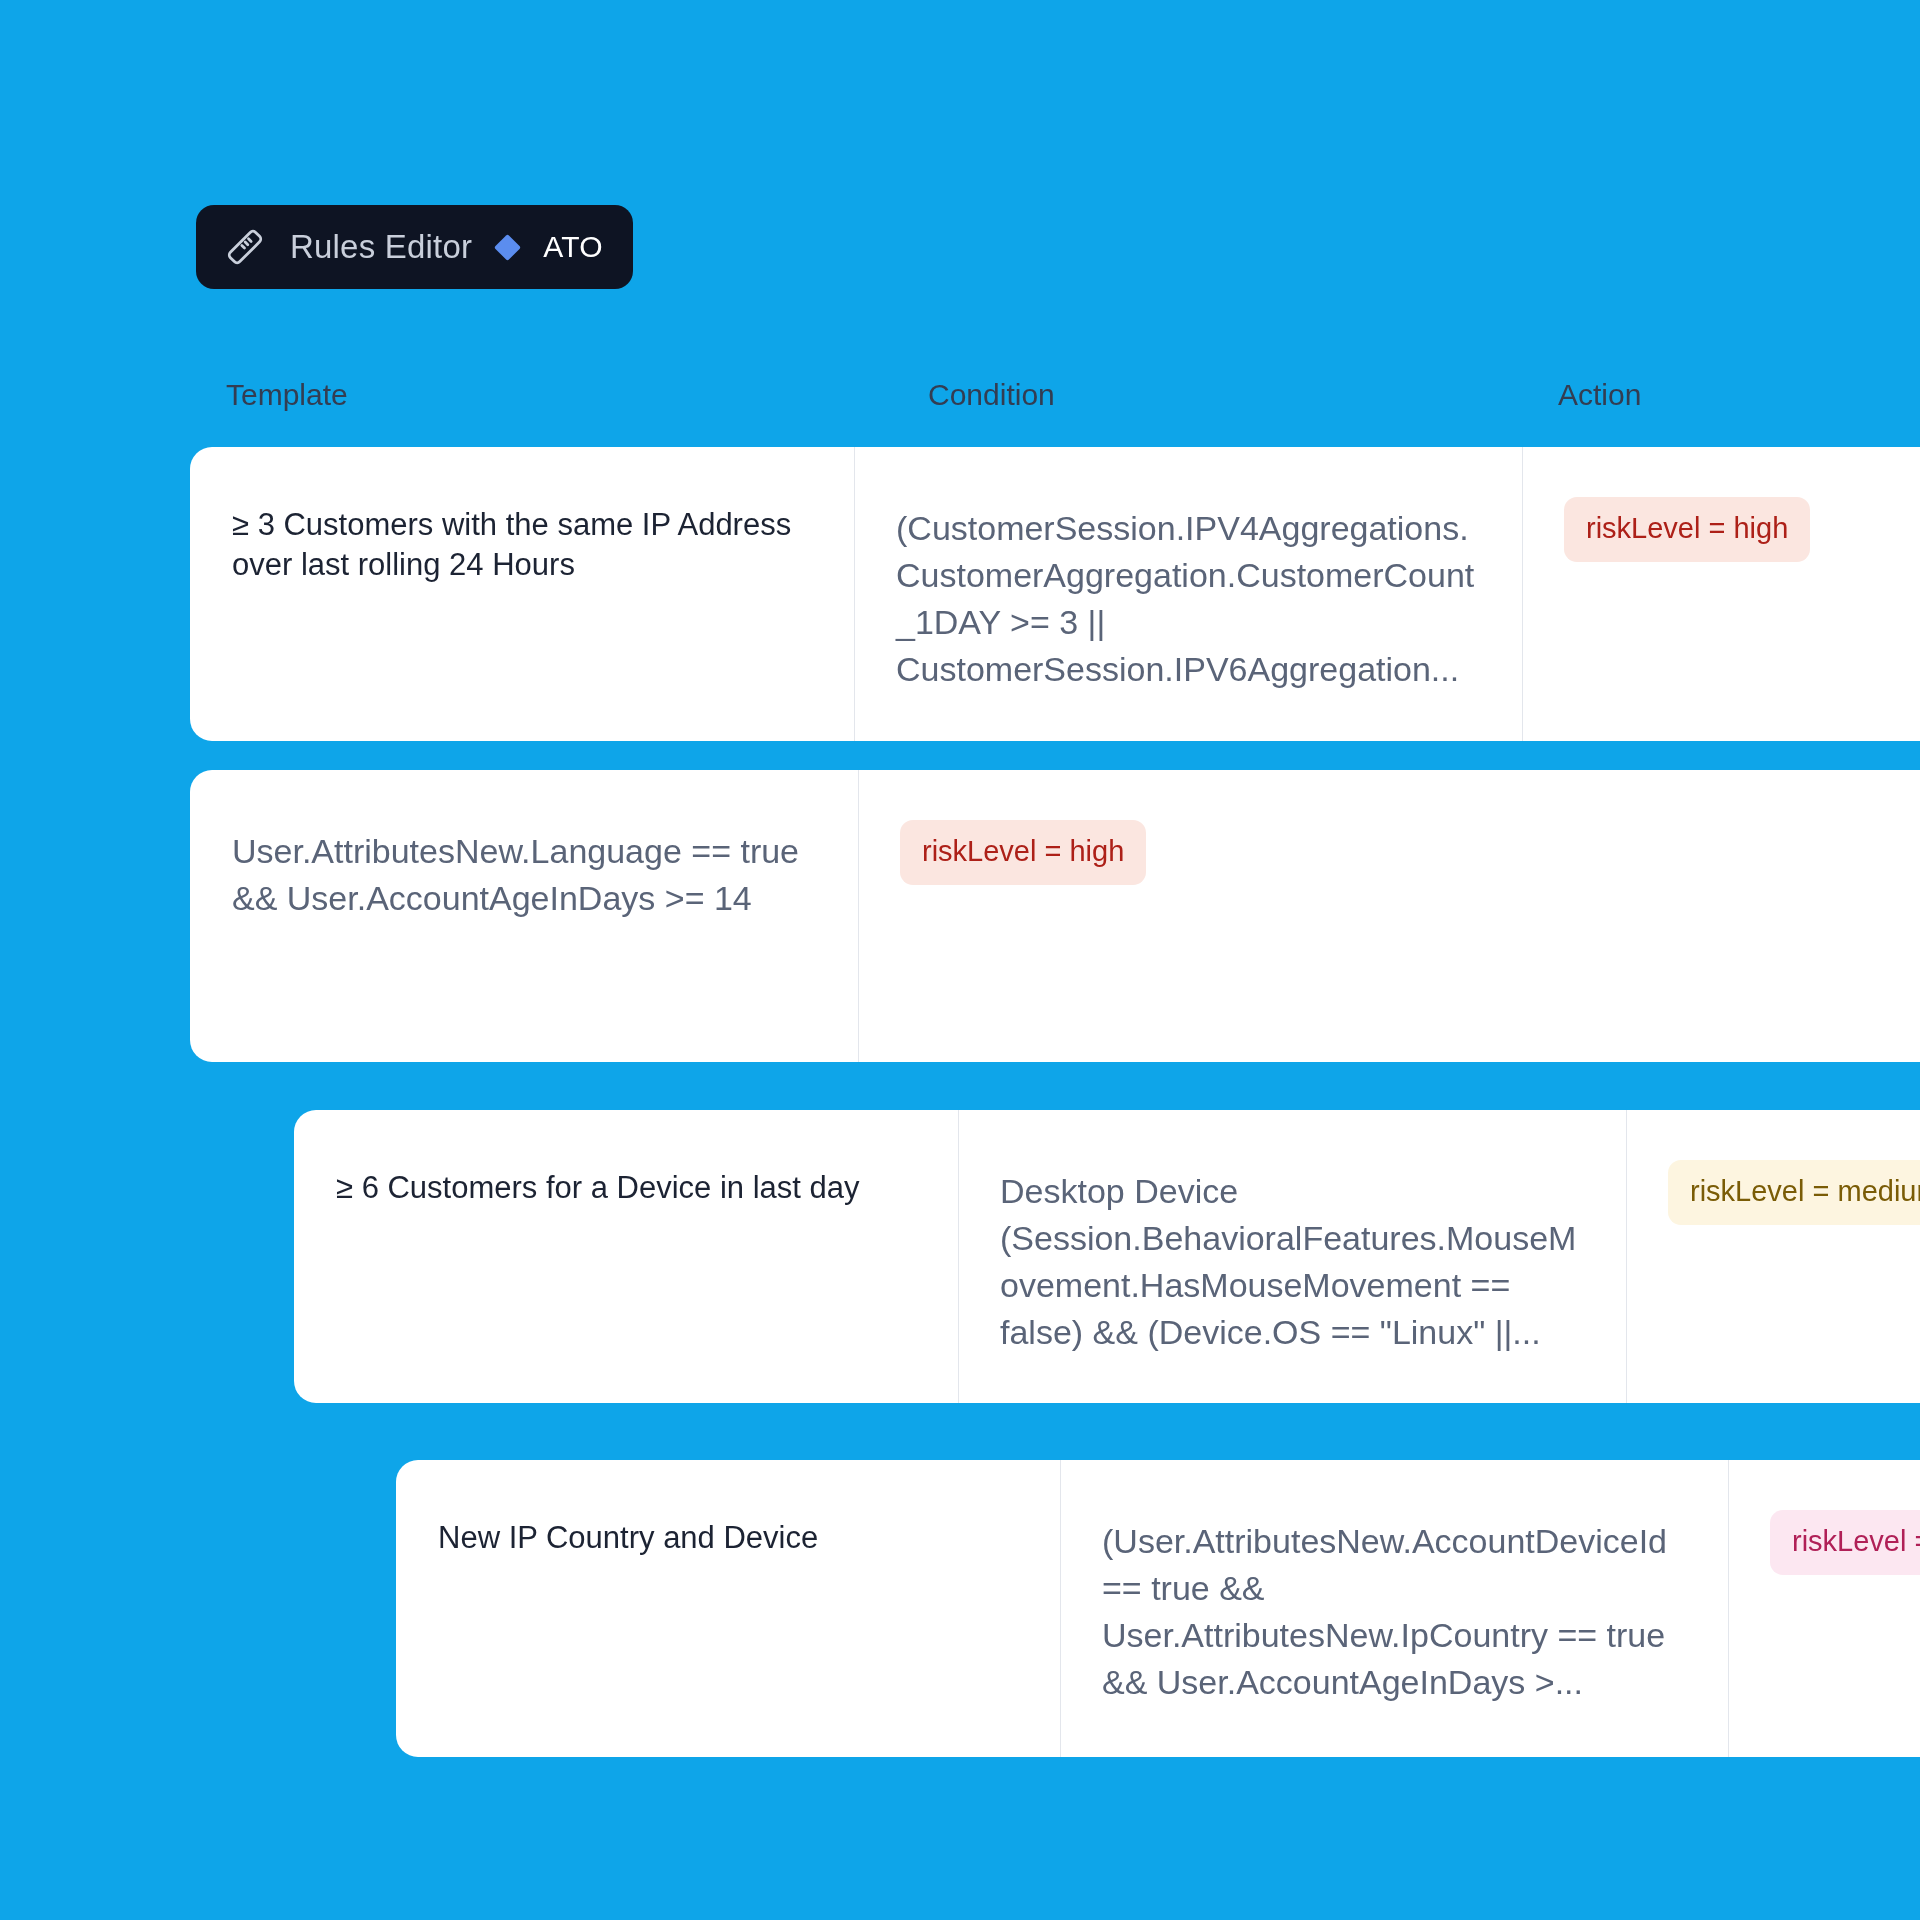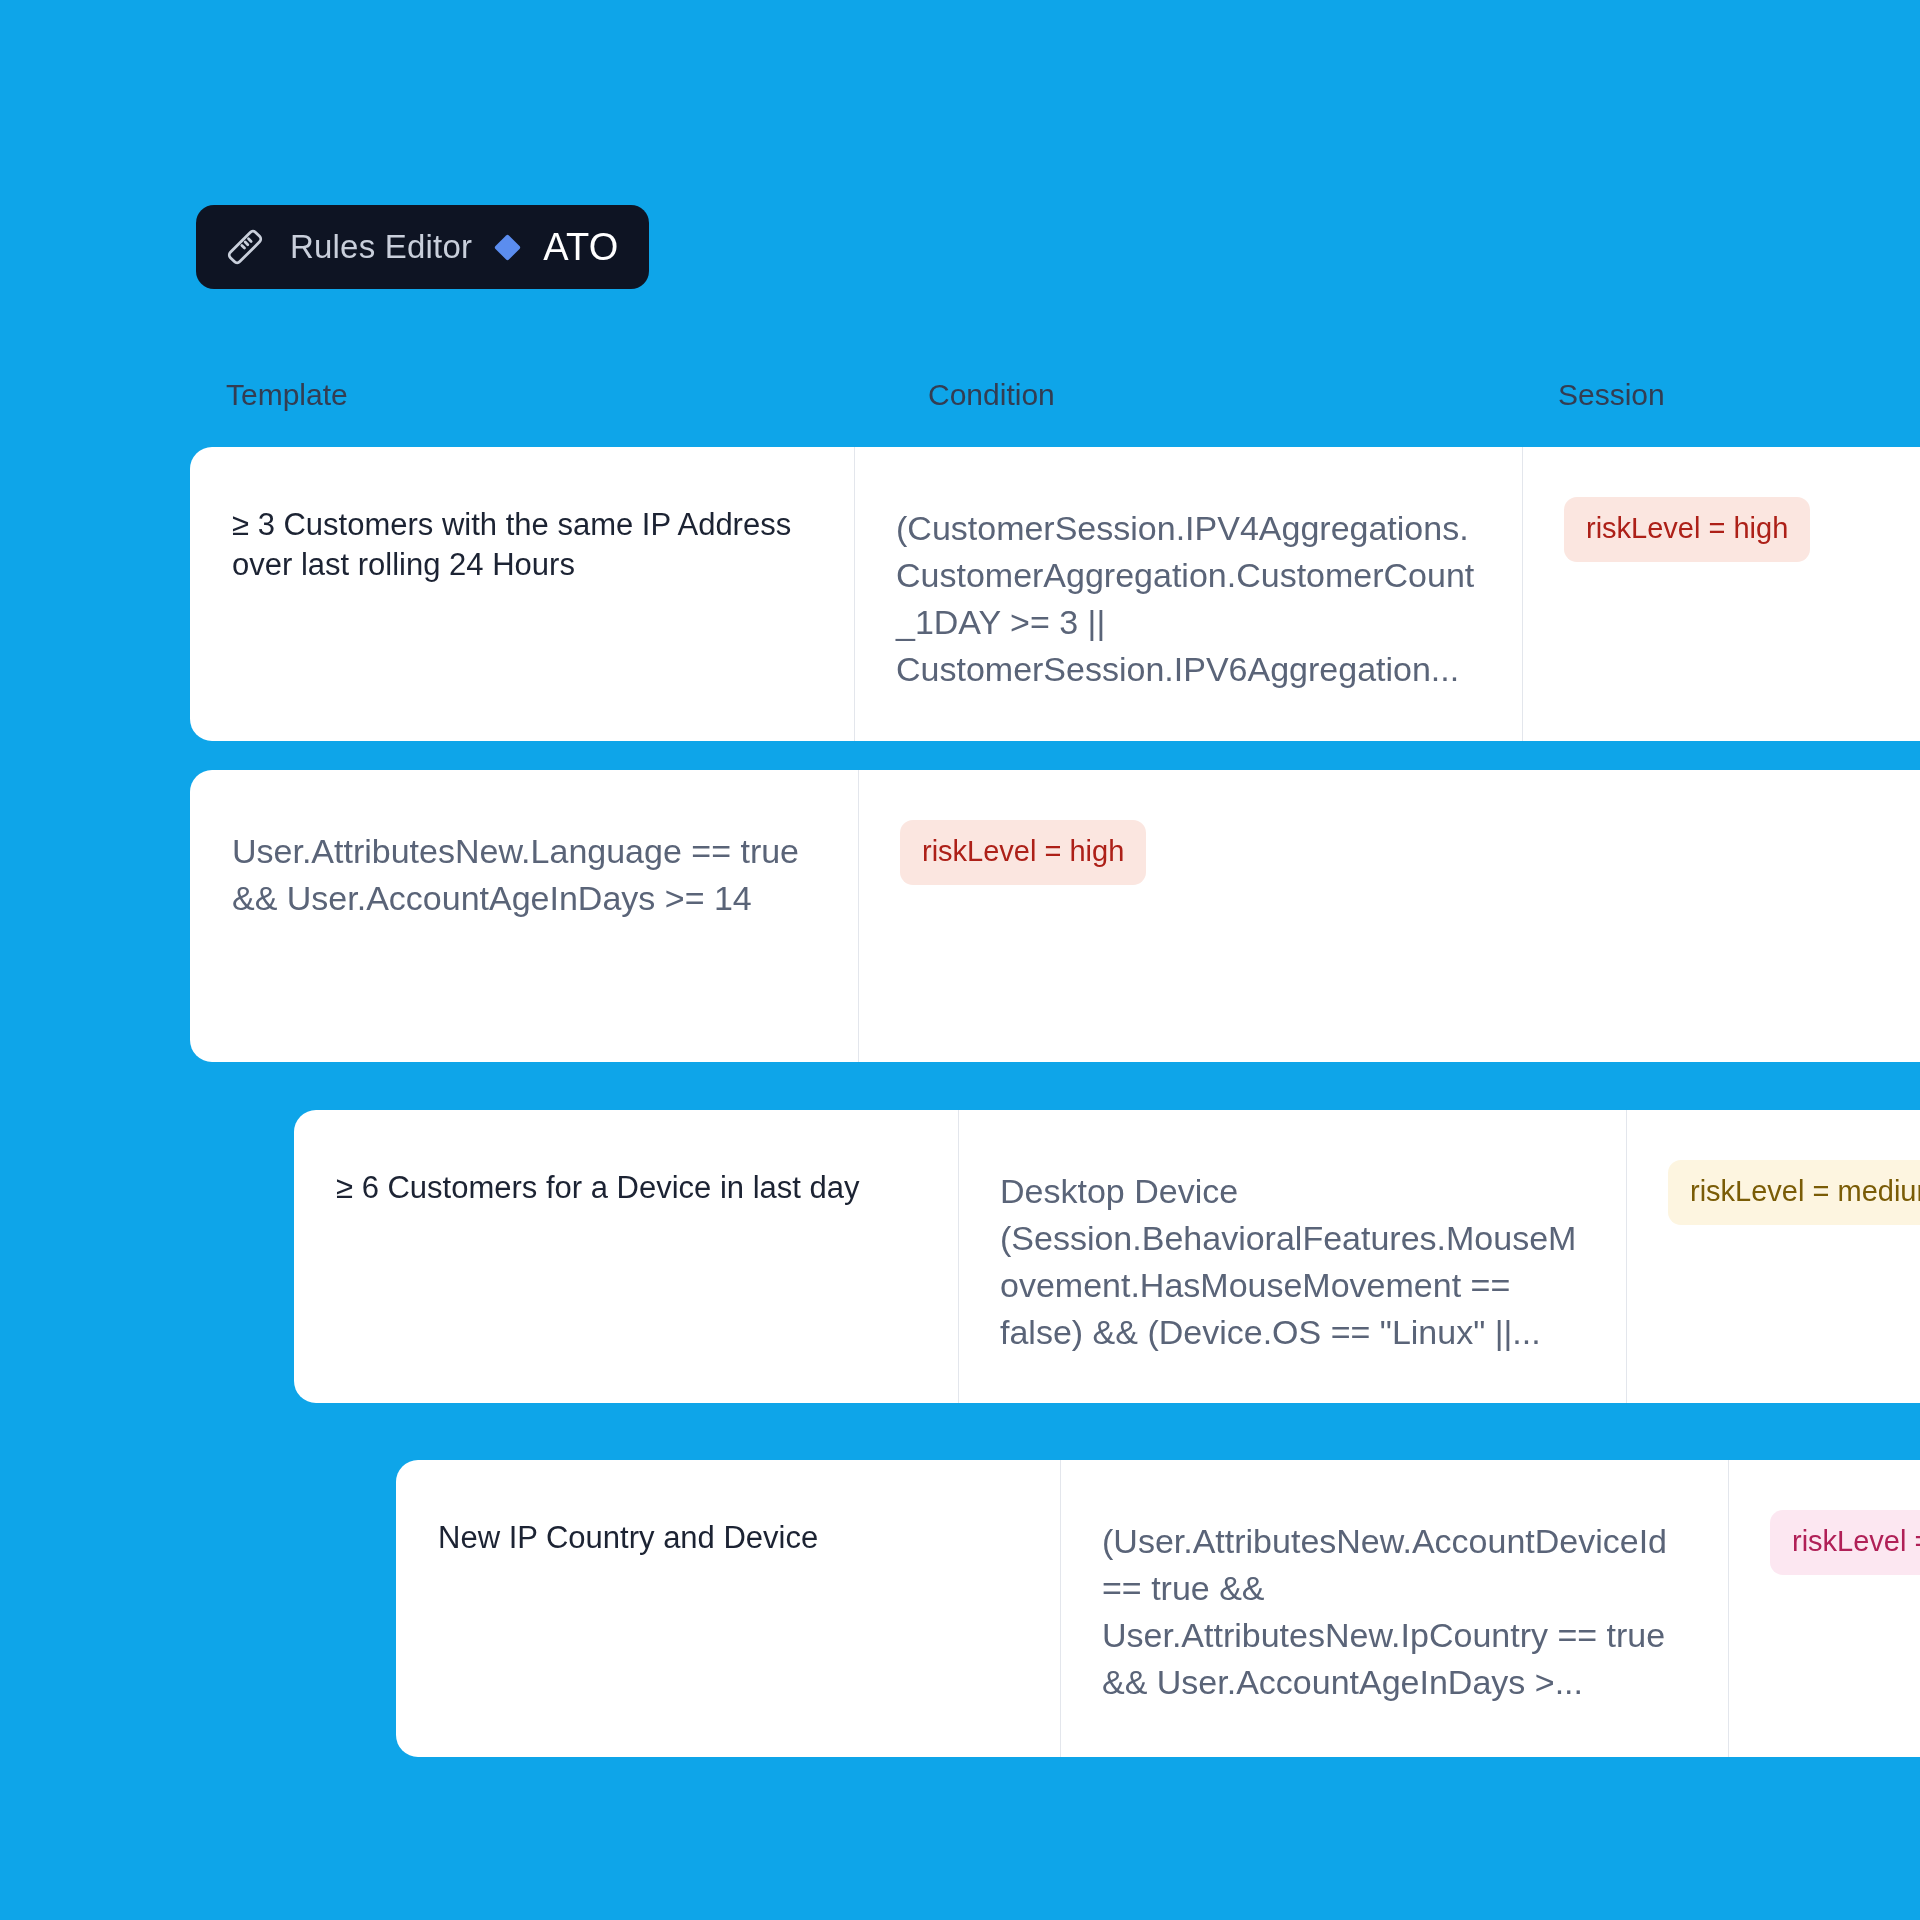--- a/index.html
+++ b/index.html
@@ -49,21 +49,21 @@
   .badge-sep {
     margin: 0 26px;
     width: 19px;
     height: 19px;
     background: #5b8def;
     transform: rotate(45deg);
     border-radius: 2px;
     flex: 0 0 auto;
   }
   .badge-tag {
-    font-size: 38px;
+    font-size: 30px;
     color: #ffffff;
     letter-spacing: 0.3px;
     white-space: nowrap;
   }
 
   
   .col-headers {
     position: absolute;
     left: 0;
     top: 378px;
@@ -177,21 +177,21 @@
       </svg>
     </span>
     <span class="badge-title">Rules Editor</span>
     <span class="badge-sep"></span>
     <span class="badge-tag">ATO</span>
   </div>
 
   <div class="col-headers">
     <div class="col-header h-template">Template</div>
     <div class="col-header h-condition">Condition</div>
-    <div class="col-header h-action">Session</div>
+    <div class="col-header h-action">Action</div>
   </div>
 
   <div class="row-card" id="row-1">
     <div class="cell c-template">
       <div class="tpl-text">≥ 3 Customers with the same IP Address over last rolling 24 Hours</div>
     </div>
     <div class="cell c-condition">
       <div class="cond-text">(CustomerSession.IPV4Aggregations.CustomerAggregation.CustomerCount_1DAY &gt;= 3 || CustomerSession.IPV6Aggregation...</div>
     </div>
     <div class="cell c-action">

